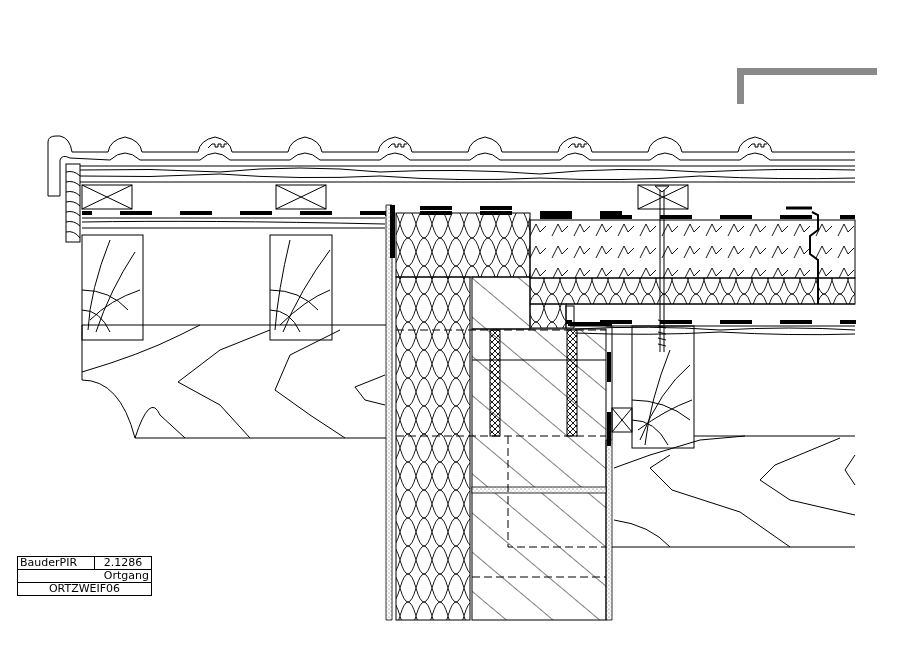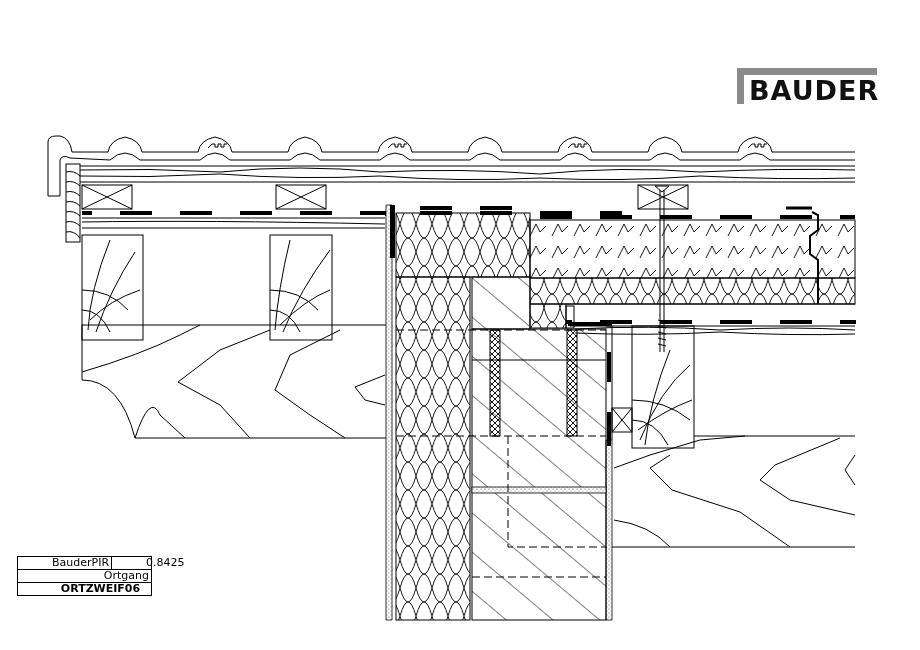--- a/index.html
+++ b/index.html
@@ -7,22 +7,22 @@
          font-family: "Liberation Sans", sans-serif; }
   #drawing { position: absolute; left: 0; top: 0; }
   .logo { position: absolute; left: 737px; top: 68px; width: 140px; height: 38px; }
   .logo-bar-top { position: absolute; left: 0; top: 0; width: 140px; height: 7px; background: #8a8a8a; }
   .logo-bar-left { position: absolute; left: 0; top: 0; width: 7px; height: 36px; background: #8a8a8a; }
   .logo-text { position: absolute; left: 12px; top: 8px; font-family: "DejaVu Sans", sans-serif;
                font-weight: bold; font-size: 27px; letter-spacing: 1px; color: #111; line-height: 30px; }
   .titleblock { position: absolute; left: 17px; top: 556px; width: 133px; border: 1px solid #000;
                 font-family: "DejaVu Sans", sans-serif; font-size: 11px; line-height: 12px; color: #000; }
   .tb-row { display: flex; border-bottom: 1px solid #000; height: 12px; }
-  .tb-row:last-child { border-bottom: none; font-weight: bold; }
-  .tb-cell { padding: 0 2px; white-space: nowrap; margin-left: 32px; }
+  .tb-row:last-child { border-bottom: none; }
+  .tb-cell { padding: 0 2px; white-space: nowrap; }
   .tb-c1 { width: 72px; border-right: 1px solid #000; }
   .tb-c2 { flex: 1; text-align: center; }
   .tb-full { flex: 1; text-align: right; }
   .tb-center { flex: 1; text-align: center; }
 </style>
 </head>
 <body>
 
 <svg id="drawing" width="920" height="650" viewBox="0 0 920 650" xmlns="http://www.w3.org/2000/svg">
   <defs>
@@ -190,27 +190,26 @@
     <path d="M650 468 L672 490 L740 512 L790 547 M650 468 L670 455"></path>
     <path d="M760 480 L775 465 L840 438 M760 480 L790 500 L855 515"></path>
     <path d="M855 455 L845 470 L855 485"></path>
     <path d="M614 520 Q650 525 670 547"></path>
   </g>
 </svg>
 
 <div class="logo">
   <div class="logo-bar-top"></div>
   <div class="logo-bar-left"></div>
-  <div class="logo-text">BAUDER</div>
 </div>
 
 <div class="titleblock">
   <div class="tb-row">
     <div class="tb-cell tb-c1">BauderPIR</div>
-    <div class="tb-cell tb-c2">0.8425</div>
+    <div class="tb-cell tb-c2">2.1286</div>
   </div>
   <div class="tb-row">
     <div class="tb-cell tb-full">Ortgang</div>
   </div>
   <div class="tb-row">
     <div class="tb-cell tb-center">ORTZWEIF06</div>
   </div>
 </div>
 
 </body></html>

